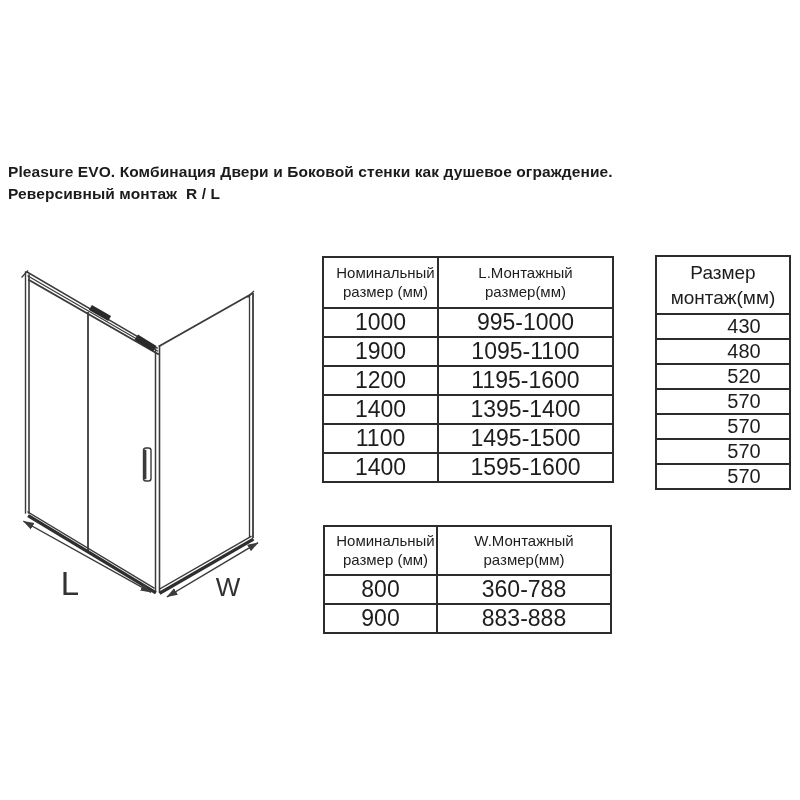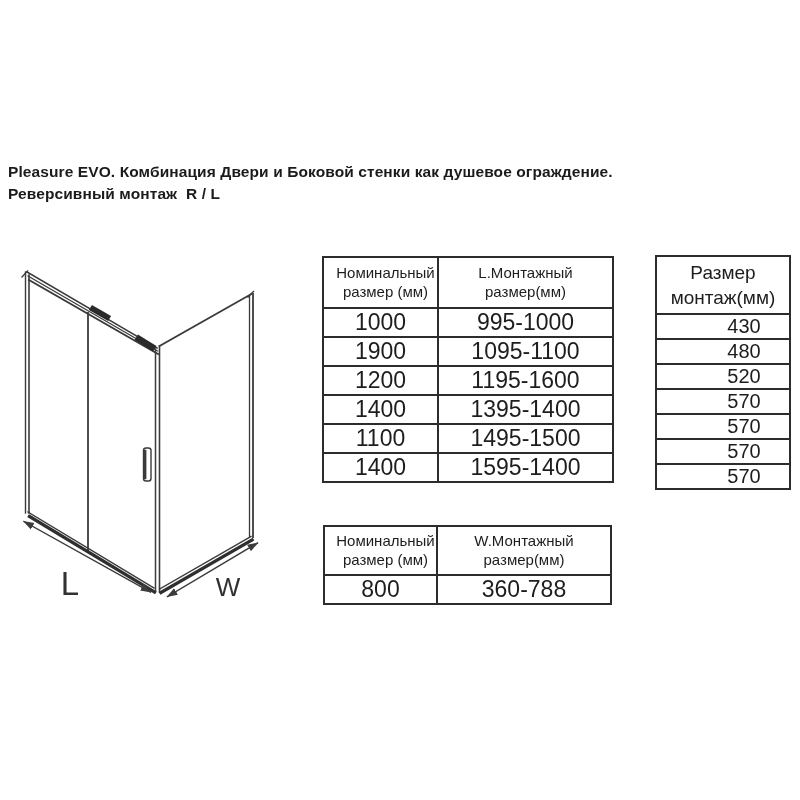--- a/index.html
+++ b/index.html
@@ -140,21 +140,21 @@
       <tr class="drow">
         <td>1400</td>
         <td>1395-1400</td>
       </tr>
       <tr class="drow">
         <td>1100</td>
         <td>1495-1500</td>
       </tr>
       <tr class="drow">
         <td>1400</td>
-        <td>1595-1400</td>
+        <td>1595-1600</td>
       </tr>
     </tbody>
   </table>
 
   <table class="spec-table t3">
     <colgroup>
         <col style="width:134px">
       </colgroup>
     <tbody>
       <tr class="hrow">
@@ -191,16 +191,20 @@
       </colgroup>
     <tbody>
       <tr class="hrow">
         <td class="hcell-left"><span>Номинальный</span><br><span>размер (мм)</span></td>
         <td><span>W.Монтажный</span><br><span>размер(мм)</span></td>
       </tr>
       <tr class="drow">
         <td>800</td>
         <td>360-788</td>
       </tr>
+      <tr class="drow">
+        <td>900</td>
+        <td>883-888</td>
+      </tr>
     </tbody>
   </table>
 
 </div>
 
 </body></html>

